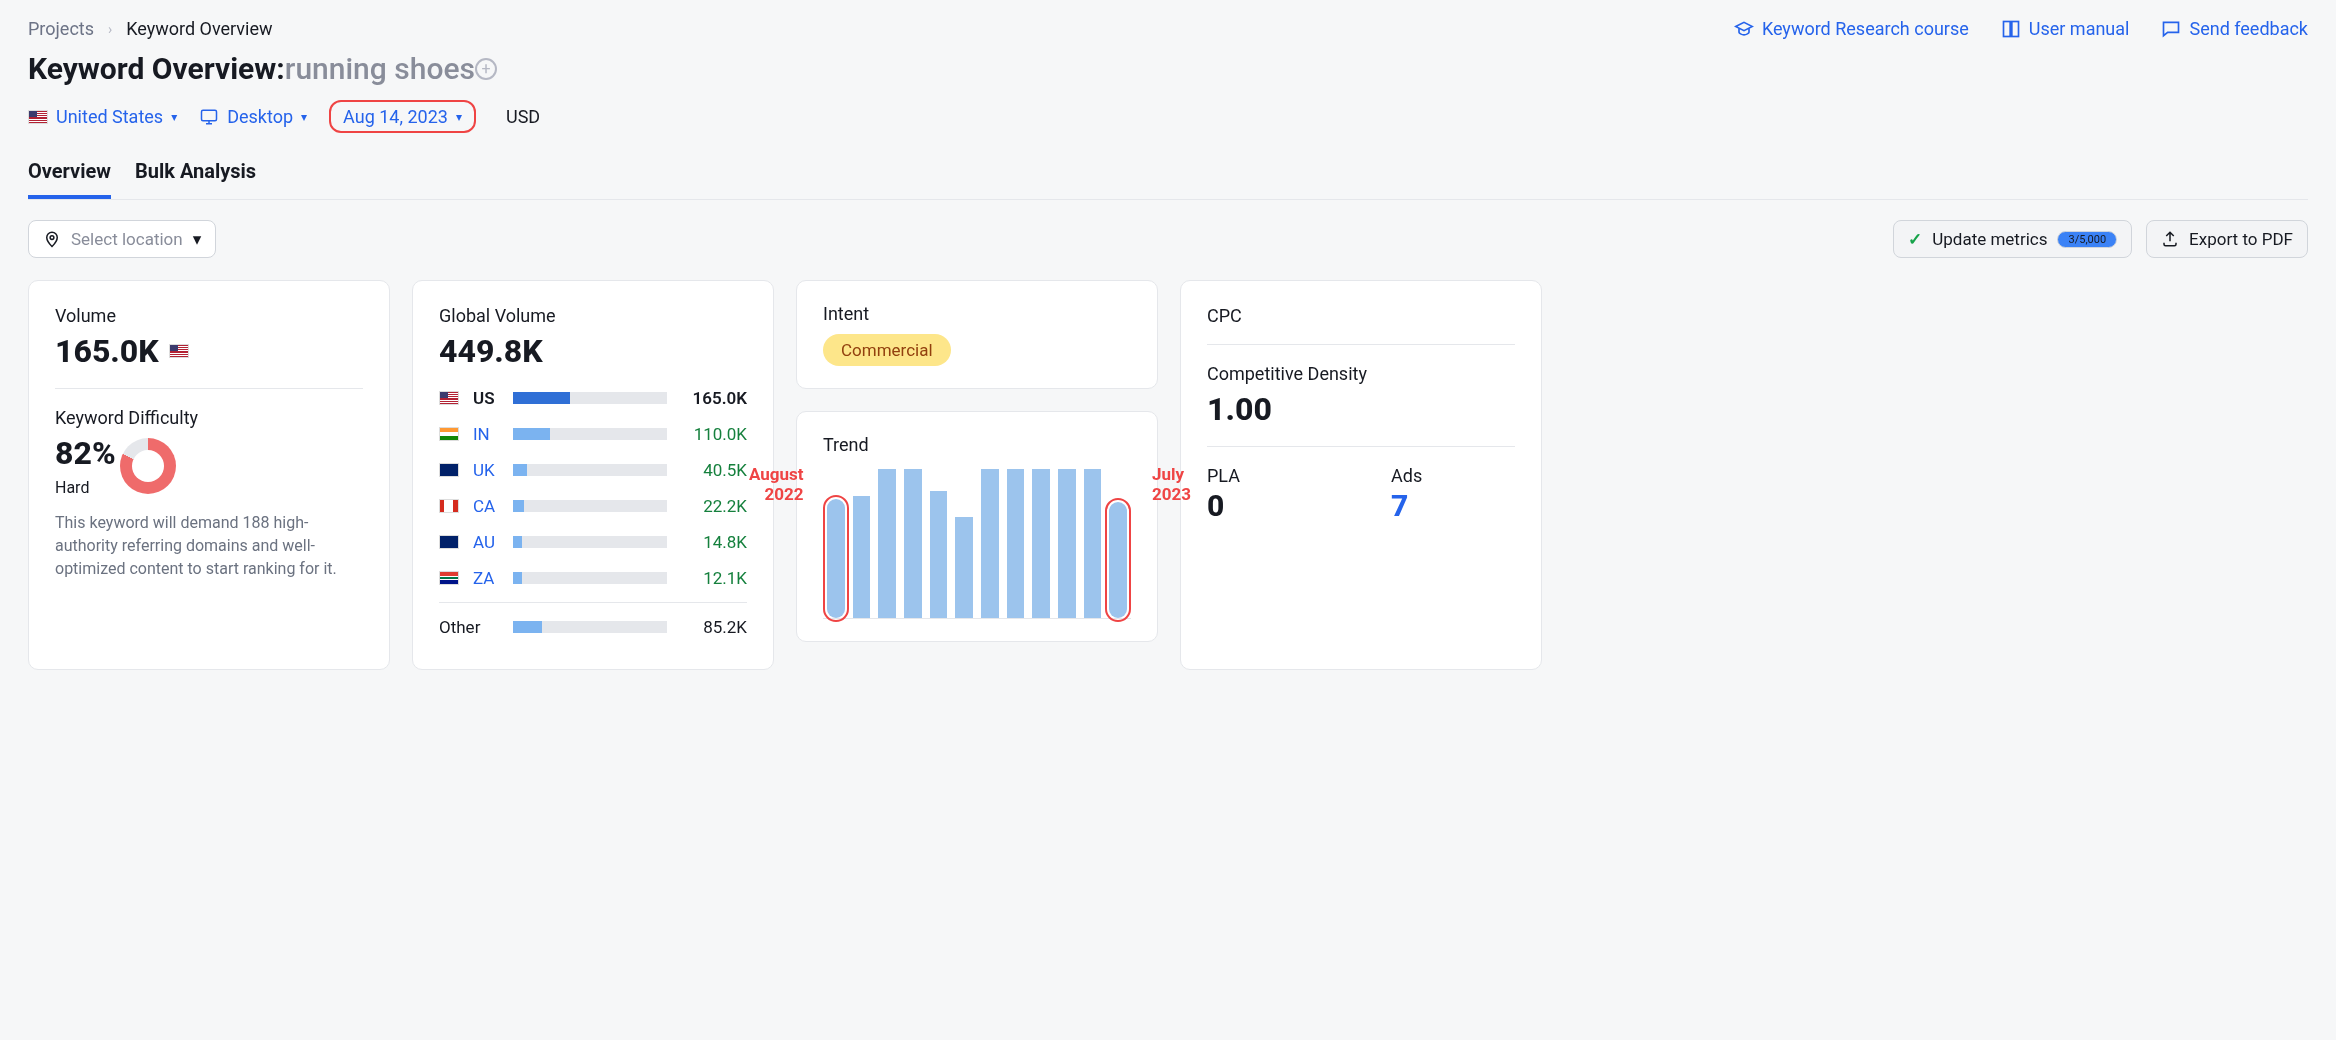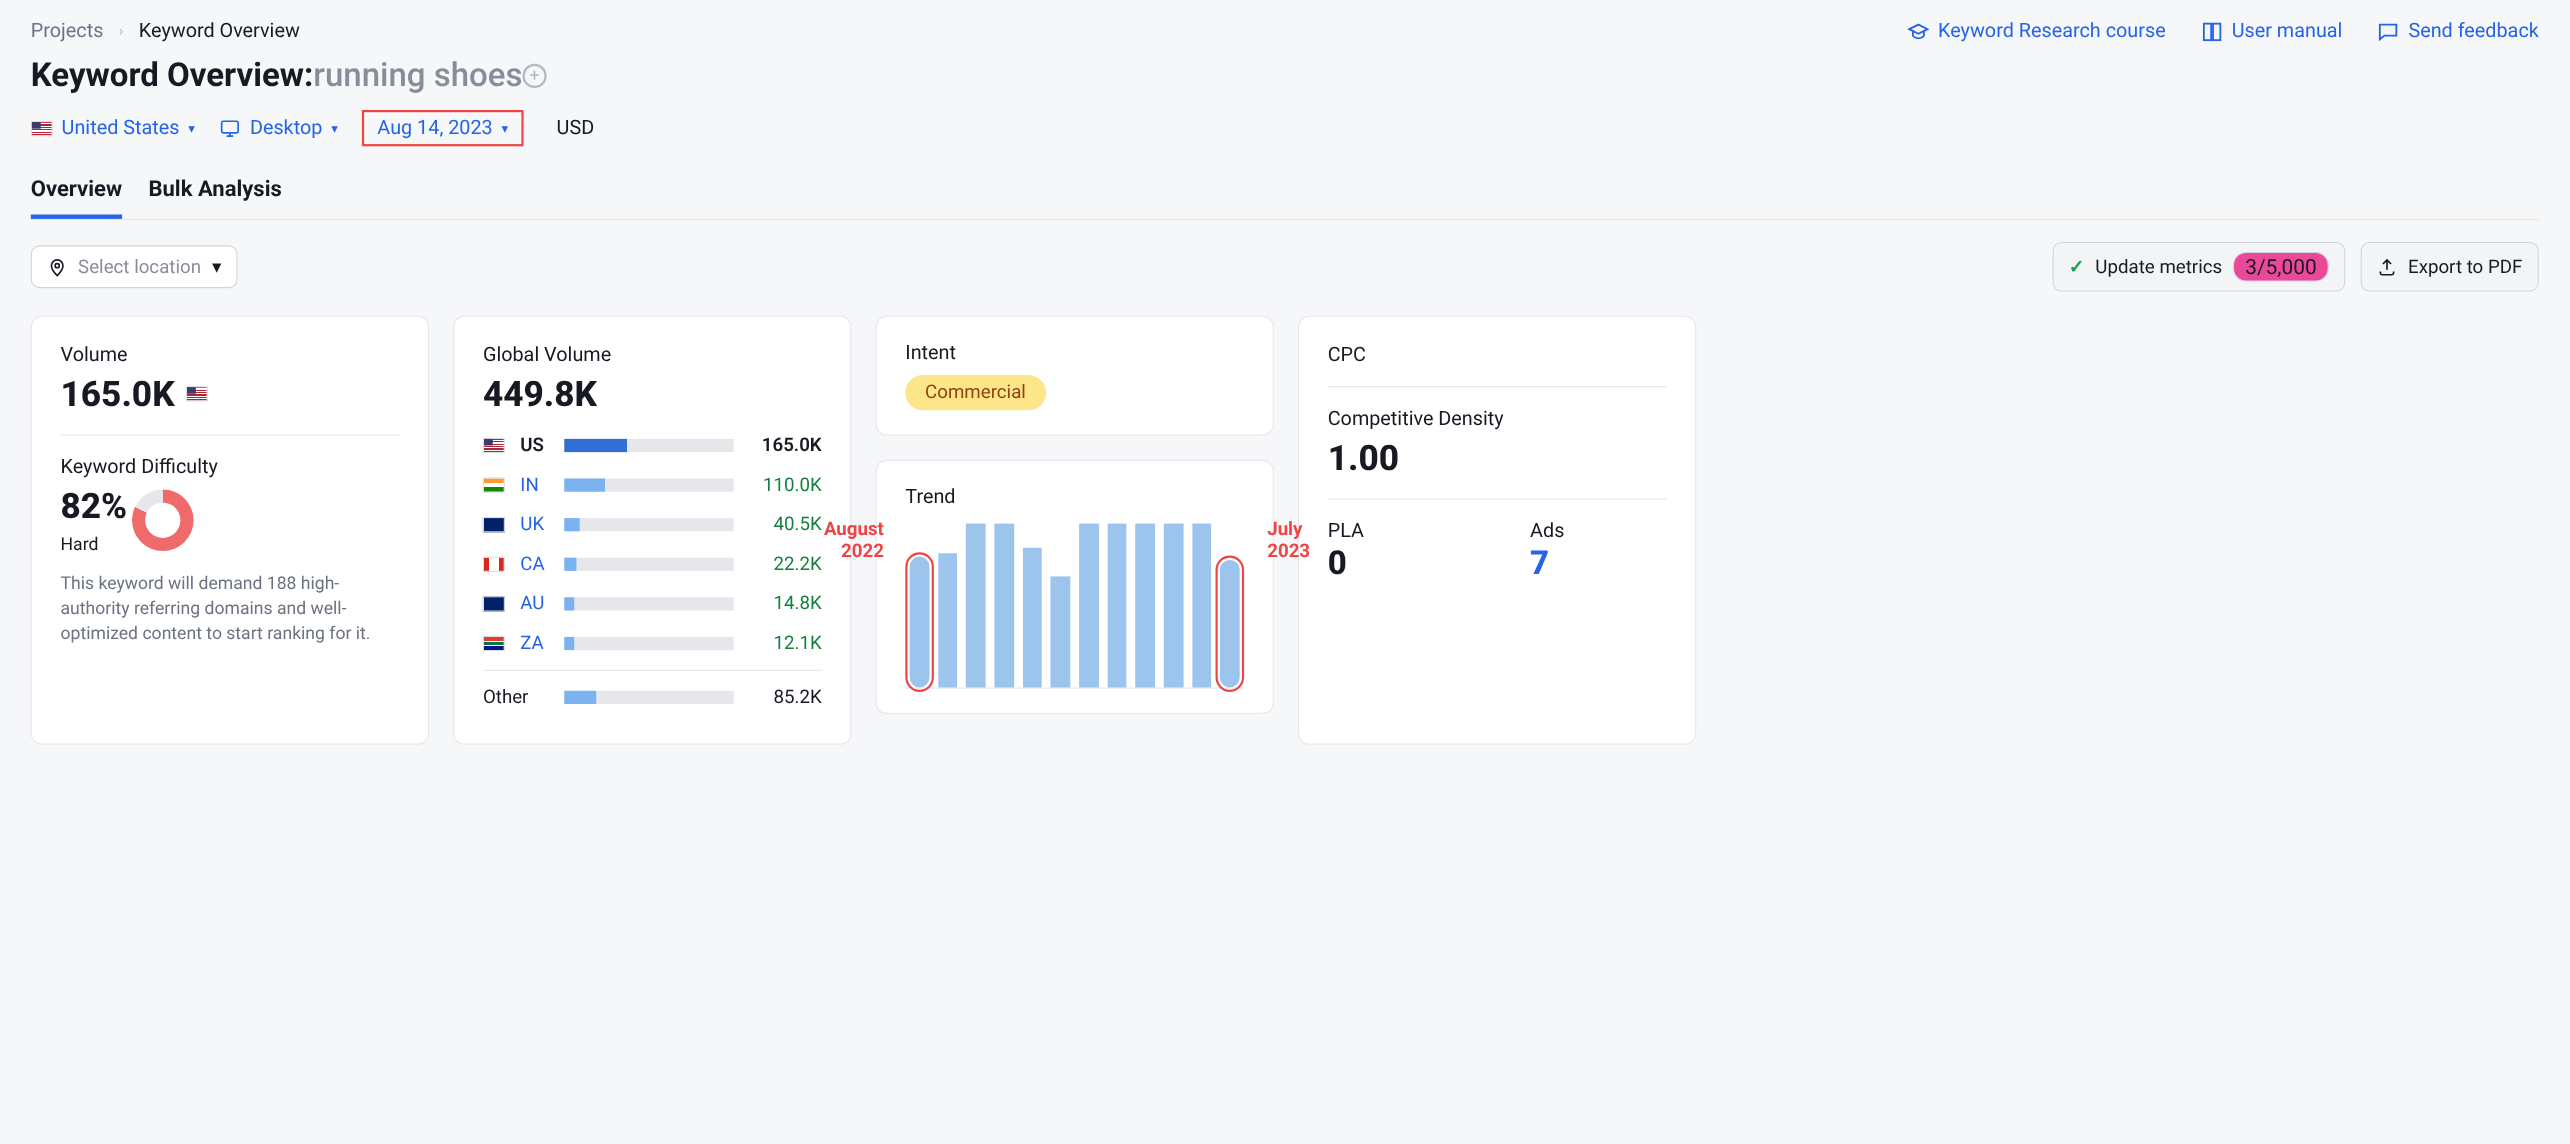--- a/index.html
+++ b/index.html
@@ -17,41 +17,41 @@
 .toplink svg { width: 20px; height: 20px; fill: none; stroke: #2563eb; stroke-width: 2; }
 
 .title-row { display: flex; align-items: center; margin-top: 12px; }
 .title { font-size: 30px; font-weight: 700; }
 .kw { font-size: 30px; color: #898d9a; font-weight: 500; }
 .add-icon { width: 22px; height: 22px; border: 2px solid #b5b8c4; border-radius: 50%; display: flex; align-items: center; justify-content: center; color: #b5b8c4; font-size: 16px; cursor: pointer; line-height: 1; }
 
 .filters { display: flex; align-items: center; gap: 22px; margin-top: 14px; font-size: 18px; }
 .filter { display: flex; align-items: center; gap: 8px; color: #2563eb; cursor: pointer; }
 .filter .chev-down { font-size: 12px; }
-.filter.highlighted { border: 2.5px solid #ef4444; border-radius: 0; padding: 4px 12px; text-align: center; }
+.filter.highlighted { border: 2.5px solid #ef4444; border-radius: 12px; padding: 4px 12px; text-align: center; }
 .currency { color: #171a22; margin-left: 8px; }
 
 .flag { width: 20px; height: 14px; display: inline-block; border: 1px solid #ddd; position: relative; background: #fff; }
 .flag.us { background: linear-gradient(#b22234 0 9%, #fff 9% 18%, #b22234 18% 27%, #fff 27% 36%, #b22234 36% 45%, #fff 45% 54%, #b22234 54% 63%, #fff 63% 72%, #b22234 72% 81%, #fff 81% 90%, #b22234 90% 100%); }
 .flag.us::before { content:''; position:absolute; top:0; left:0; width:45%; height:54%; background:#3c3b6e; }
 .flag.in { background: linear-gradient(#ff9933 0 33%, #fff 33% 66%, #138808 66% 100%); }
 .flag.uk { background: #012169; }
 .flag.ca { background: linear-gradient(90deg,#d52b1e 0 25%,#fff 25% 75%,#d52b1e 75% 100%); }
 .flag.au { background: #012169; }
 .flag.za { background: linear-gradient(#e03c31 0 33%,#fff 33% 40%,#007749 40% 60%,#fff 60% 67%,#001489 67% 100%); }
 
 .tabs { display: flex; gap: 24px; margin-top: 26px; border-bottom: 1px solid #e5e7eb; }
 .tab { font-size: 20px; font-weight: 700; padding: 0 0 12px; cursor: pointer; border-bottom: 4px solid transparent; }
 .tab.active { border-bottom-color: #2563eb; }
 
 .actions-row { display: flex; justify-content: space-between; align-items: center; margin-top: 20px; }
 .loc-select { display: flex; align-items: center; gap: 10px; border: 1px solid #d1d5db; background: #fff; border-radius: 8px; padding: 8px 14px; color: #898d9a; font-size: 17px; cursor: pointer; }
 .actions-right { display: flex; gap: 14px; }
 .btn { display: flex; align-items: center; gap: 10px; border: 1px solid #d1d5db; background: #f3f4f6; border-radius: 8px; padding: 8px 14px; font-size: 17px; cursor: pointer; color: #171a22; }
-.btn .badge { border: 1px solid #d1d5db; border-radius: 12px; padding: 1px 10px; font-size: 19px; background: #ec4899; }
+.btn .badge { border: 1px solid #d1d5db; border-radius: 12px; padding: 1px 10px; font-size: 11px; background: #3b82f6; }
 .btn svg { width: 18px; height: 18px; }
 
 .cards { display: grid; grid-template-columns: 362px 362px 362px 362px; gap: 22px; margin-top: 22px; }
 .card { background: #fff; border: 1px solid #e5e7eb; border-radius: 10px; padding: 24px 26px; }
 .card-title { font-size: 18px; color: #171a22; margin-bottom: 6px; }
 .big { font-size: 32px; font-weight: 800; }
 .divider { border-top: 1px solid #e5e7eb; margin: 18px 0; }
 .sub { font-size: 16px; color: #6b7280; line-height: 1.45; }
 
 .kd-row { display: flex; align-items: center; gap: 4px; }

